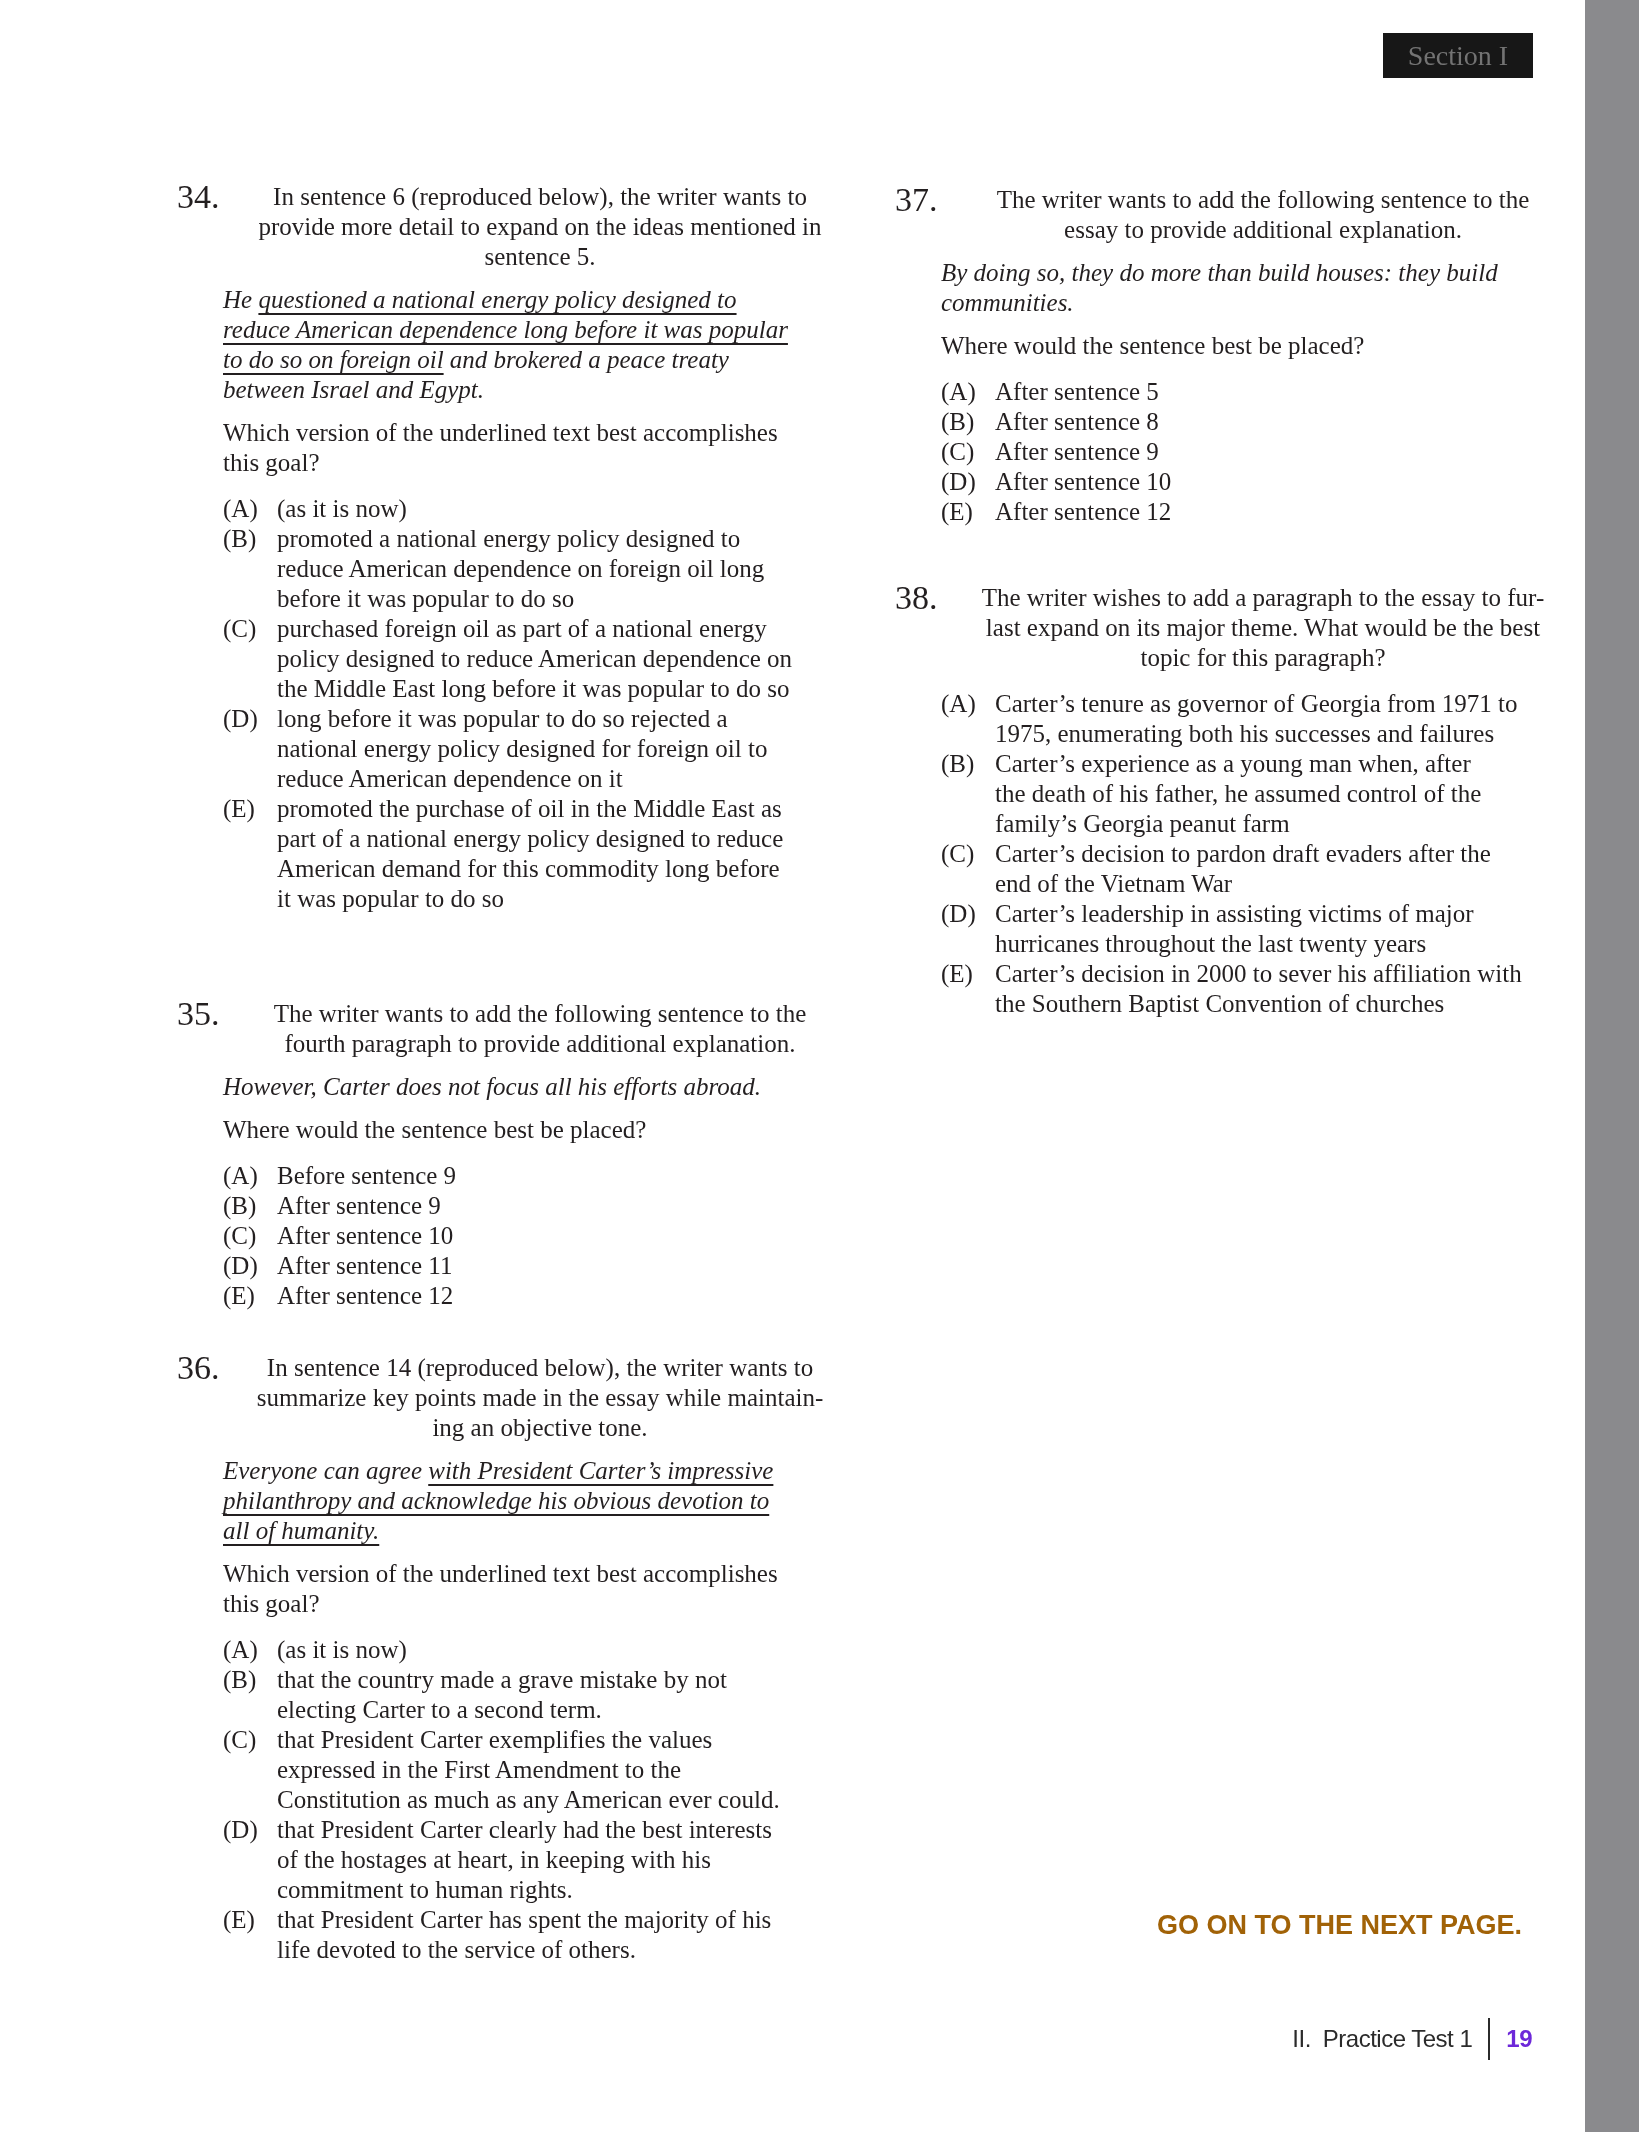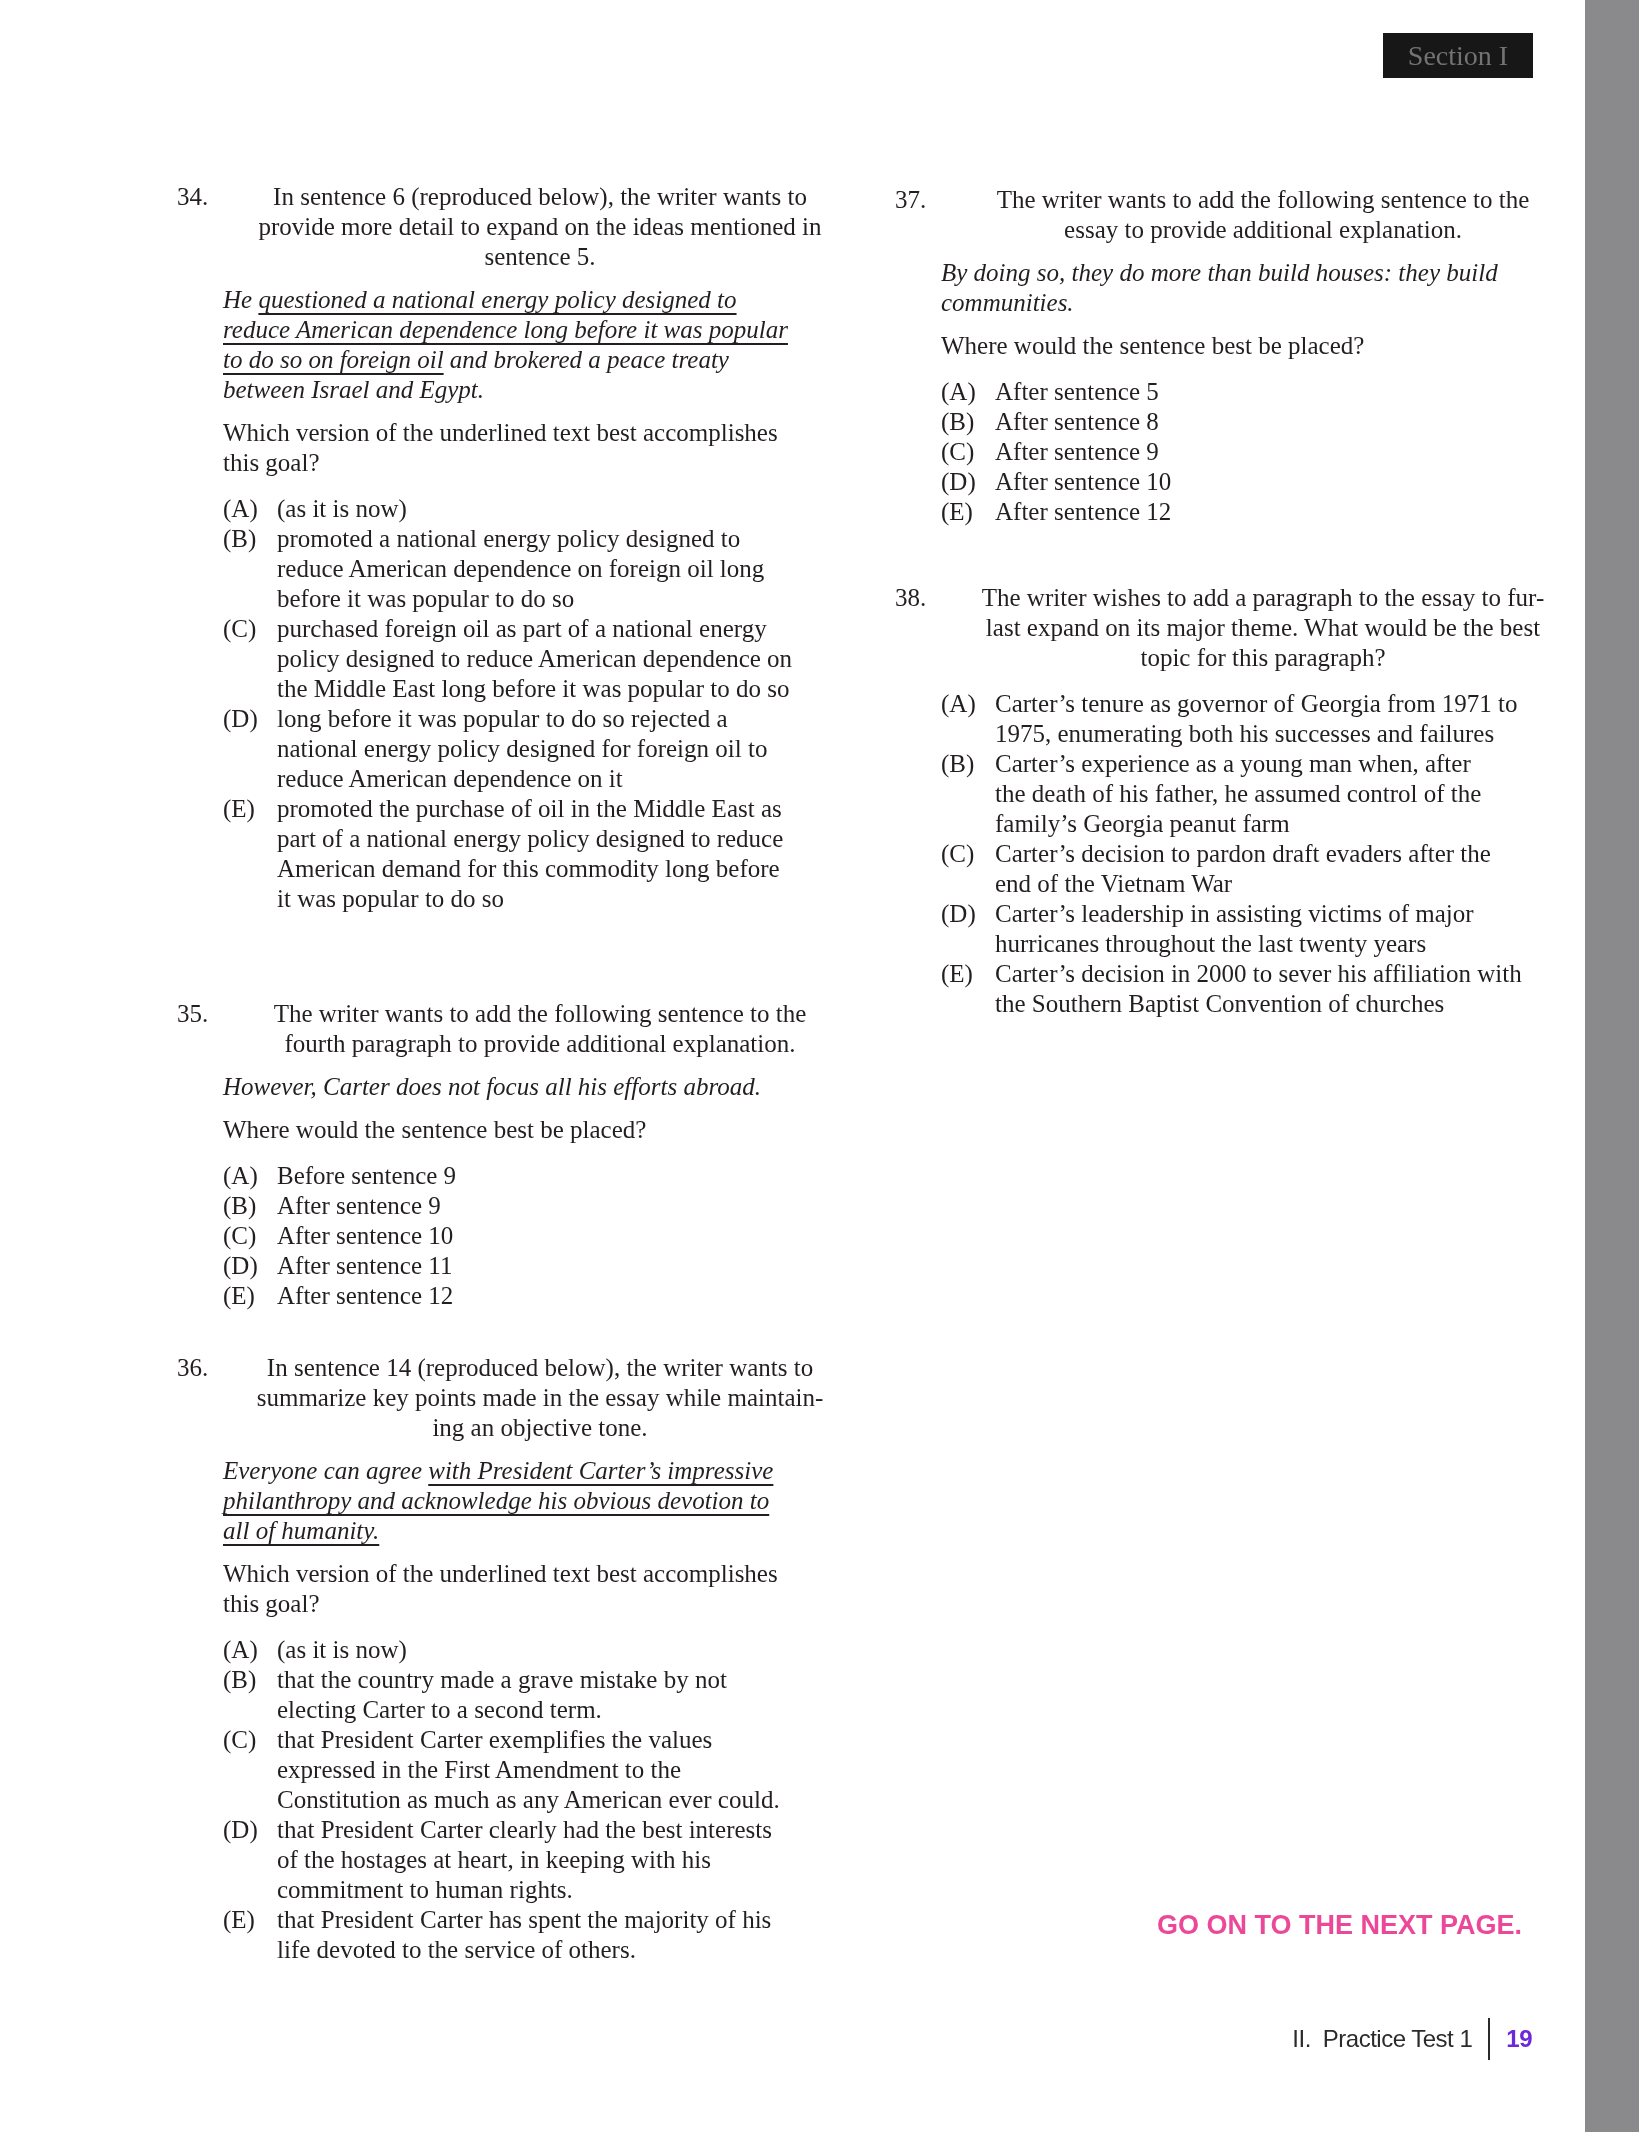--- a/index.html
+++ b/index.html
@@ -26,42 +26,42 @@
     color:#737373;
     display:flex;align-items:center;justify-content:center;
     font-size:28px;
   }
   .col{position:absolute;}
   .col-left{left:177px;top:182px;width:690px;}
   .col-right{left:895px;top:185px;width:700px;}
   .question{position:absolute;left:0;width:100%;}
   .qnum{
     position:absolute;left:0;top:0;
-    font-size:25px;line-height:30px;
+    font-size:34px;line-height:30px;
   }
   .qbody{margin-left:36px;font-size:25px;line-height:30px;}
   .stem{margin:0;white-space:pre-line;text-align:center;}
   .para{margin:13px 0 0 10px;white-space:pre-line;}
   .passage{font-style:italic;}
   .passage .u{
     text-decoration:underline;
     text-decoration-thickness:2px;
     text-underline-offset:5px;
   }
   .options{margin:16px 0 0 10px;}
   .opt{display:flex;}
   .opt .letter{flex:none;width:54px;}
   .opt .text{white-space:pre-line;}
   .go-on{
     position:absolute;
     top:1910px;right:117px;
     font-family:"Liberation Sans","DejaVu Sans",sans-serif;
     font-weight:700;
     font-size:27px;
-    color:#ec4899;
+    color:#a16207;
   }
   .footer{
     position:absolute;
     top:2018px;right:107px;
     height:42px;
     display:flex;align-items:center;
     font-family:"Liberation Sans","DejaVu Sans",sans-serif;
     font-size:24px;
     letter-spacing:-0.5px;
     color:#2b2b2b;

